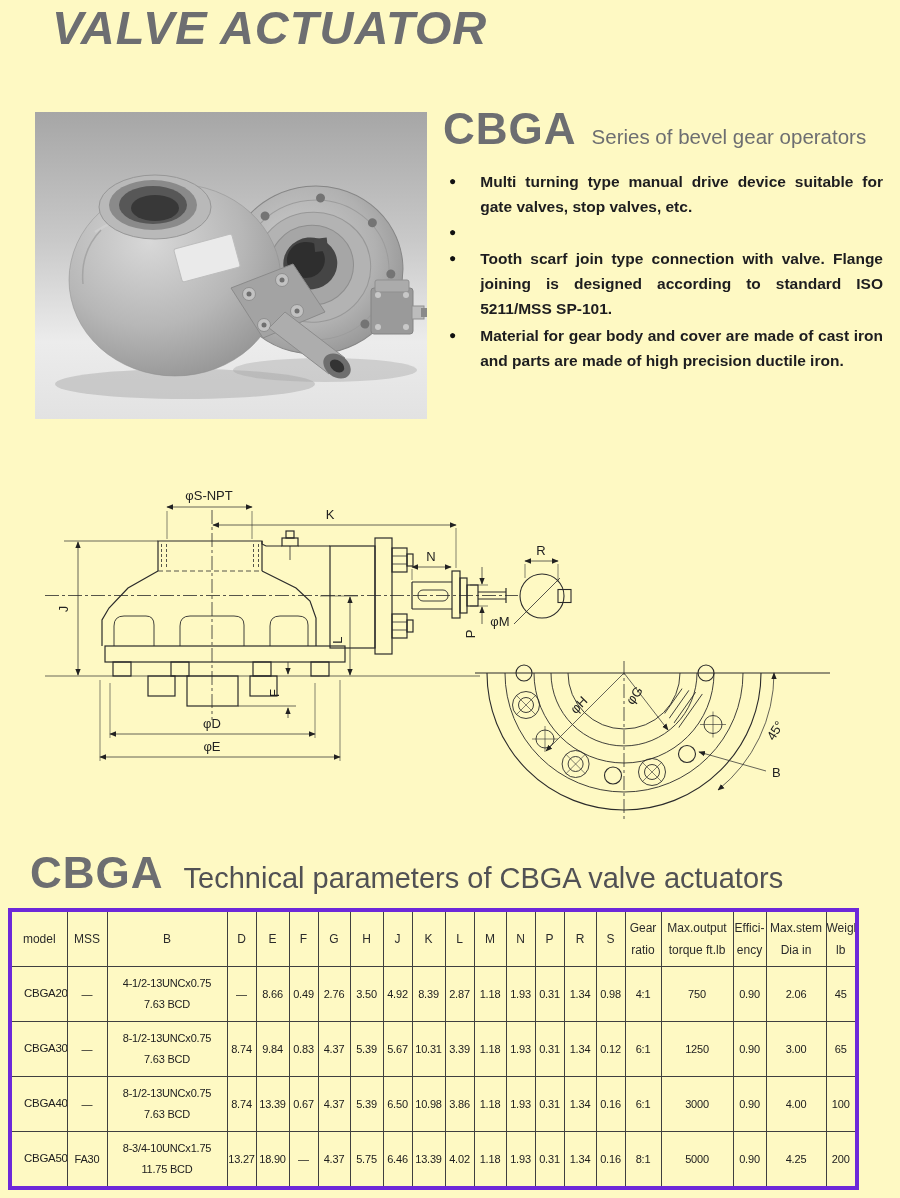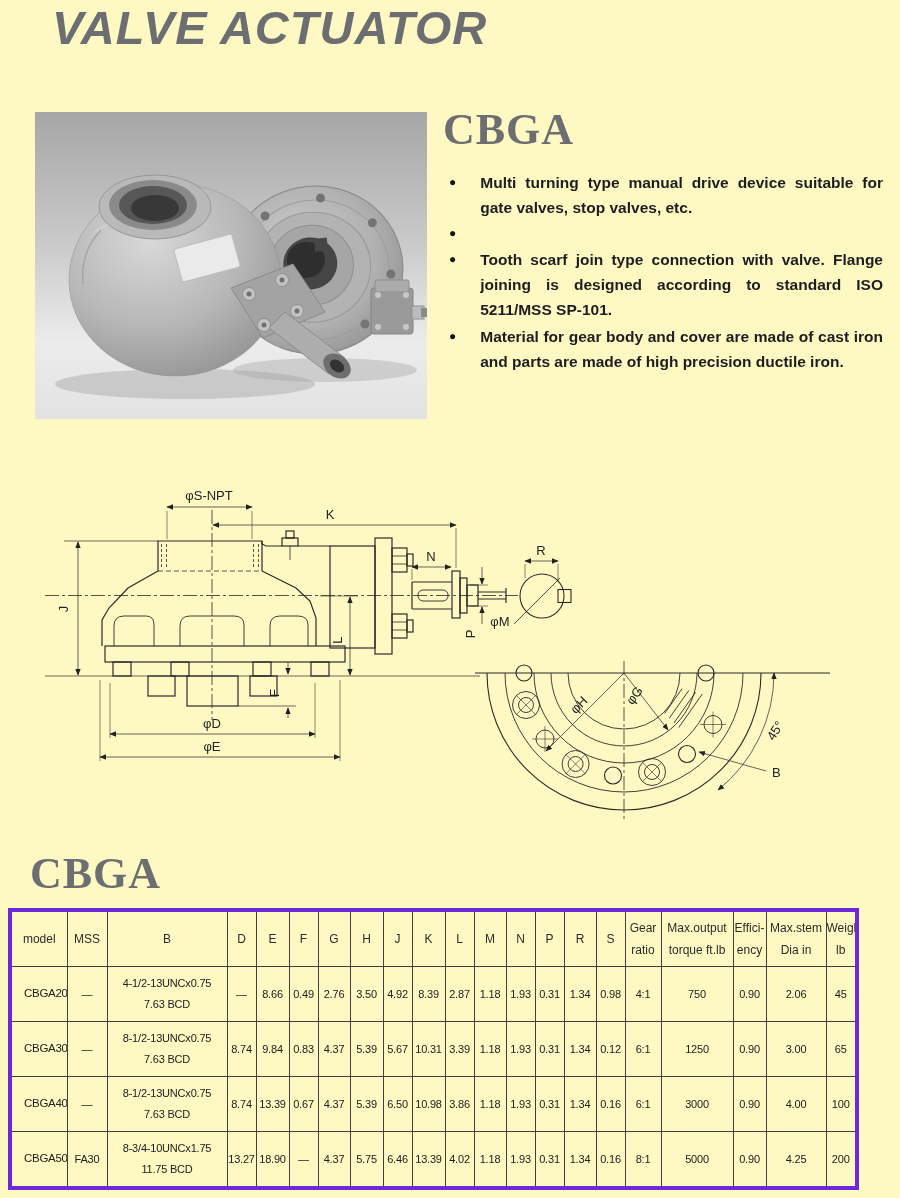--- a/index.html
+++ b/index.html
@@ -18,21 +18,21 @@
     font-style:italic; font-weight:bold; white-space:nowrap;
   }
   .model-code .big { font-size:38px; letter-spacing:1px; }
   .model-code .small { font-size:26px; }
   
   .photo { position:absolute; left:35px; top:112px; width:392px; height:307px; margin:0; }
   .photo svg { display:block; width:100%; height:100%; }
   
   .intro { position:absolute; left:443px; top:104px; width:440px; }
   .series-heading { display:flex; align-items:baseline; gap:15px; }
-  .series-name { font-size:44px; font-weight:bold; color:#6d6e71; letter-spacing:1px;font-family:Liberation Serif, serif; }
+  .series-name { font-size:44px; font-weight:bold; color:#6d6e71; letter-spacing:1px; }
   .series-tagline { font-size:20.5px; color:#6d6e71; }
   .bullets { list-style:none; margin:15px 0 0; padding:0 0 0 6px; }
   .bullets li { display:flex; gap:24px; margin-bottom:1px; }
   .bullet-dot { font-size:12px; line-height:25px; color:#111; flex:0 0 auto; }
   .bullet-text { font-size:15.5px; font-weight:bold; color:#1d1d1f; line-height:1.62; text-align:justify; }
   
   .drawing { position:absolute; left:30px; top:468px; width:840px; height:378px; }
   .drawing svg { display:block; width:100%; height:100%; }
   
   .params-heading { position:absolute; left:30px; top:848px; display:flex; align-items:baseline; gap:20px; }
@@ -130,20 +130,21 @@
       <g transform="rotate(37 302 254)">
         <ellipse cx="302" cy="254" rx="15" ry="11" fill="#6e6e6e"></ellipse>
         <ellipse cx="302" cy="254" rx="8" ry="5.5" fill="#333333"></ellipse>
       </g>
     </svg>
   </figure>
 
   <section class="intro">
     <div class="series-heading">
       <span class="series-name">CBGA</span>
+      <span class="series-tagline">Series of bevel gear operators</span>
     </div>
     <ul class="bullets">
       <li>
         <span class="bullet-dot">●</span>
         <span class="bullet-text">Multi turning type manual drive device suitable for gate valves, stop valves, etc.</span>
       </li>
       <li>
         <span class="bullet-dot">●</span>
       </li>
       <li>
@@ -324,20 +325,21 @@
         <text x="552" y="240" text-anchor="middle" transform="rotate(-46 552 240)">φH</text>
         <text x="608" y="230" text-anchor="middle" transform="rotate(-54 608 230)">φG</text>
         <text x="749" y="265" text-anchor="middle" transform="rotate(-58 749 265)">45°</text>
         <text x="742" y="309">B</text>
       </g>
     </svg>
   </section>
 
   <div class="params-heading">
     <span class="series-name">CBGA</span>
+    <span class="params-title">Technical parameters of CBGA valve actuators</span>
   </div>
 
   <table class="params">
     <colgroup>
       <col style="width:57px">
         <col style="width:40px">
         <col style="width:120px">
       <col style="width:29px">
         <col style="width:33px">
         <col style="width:29px">

